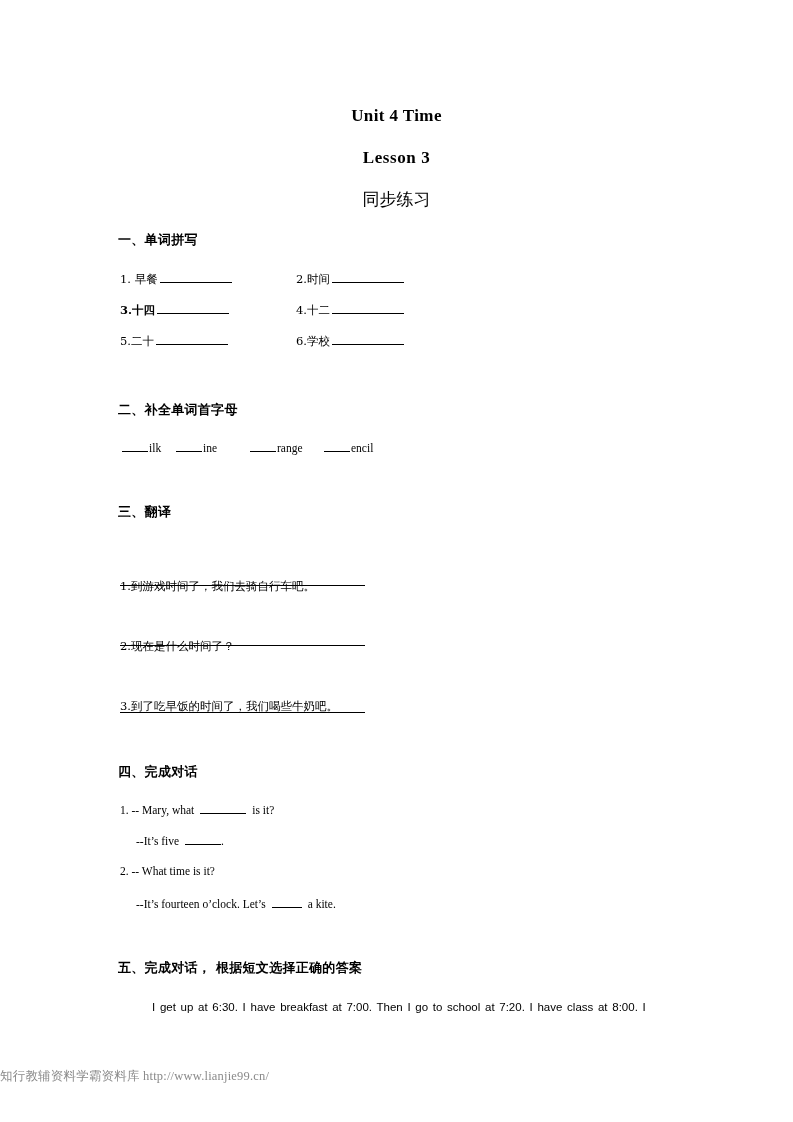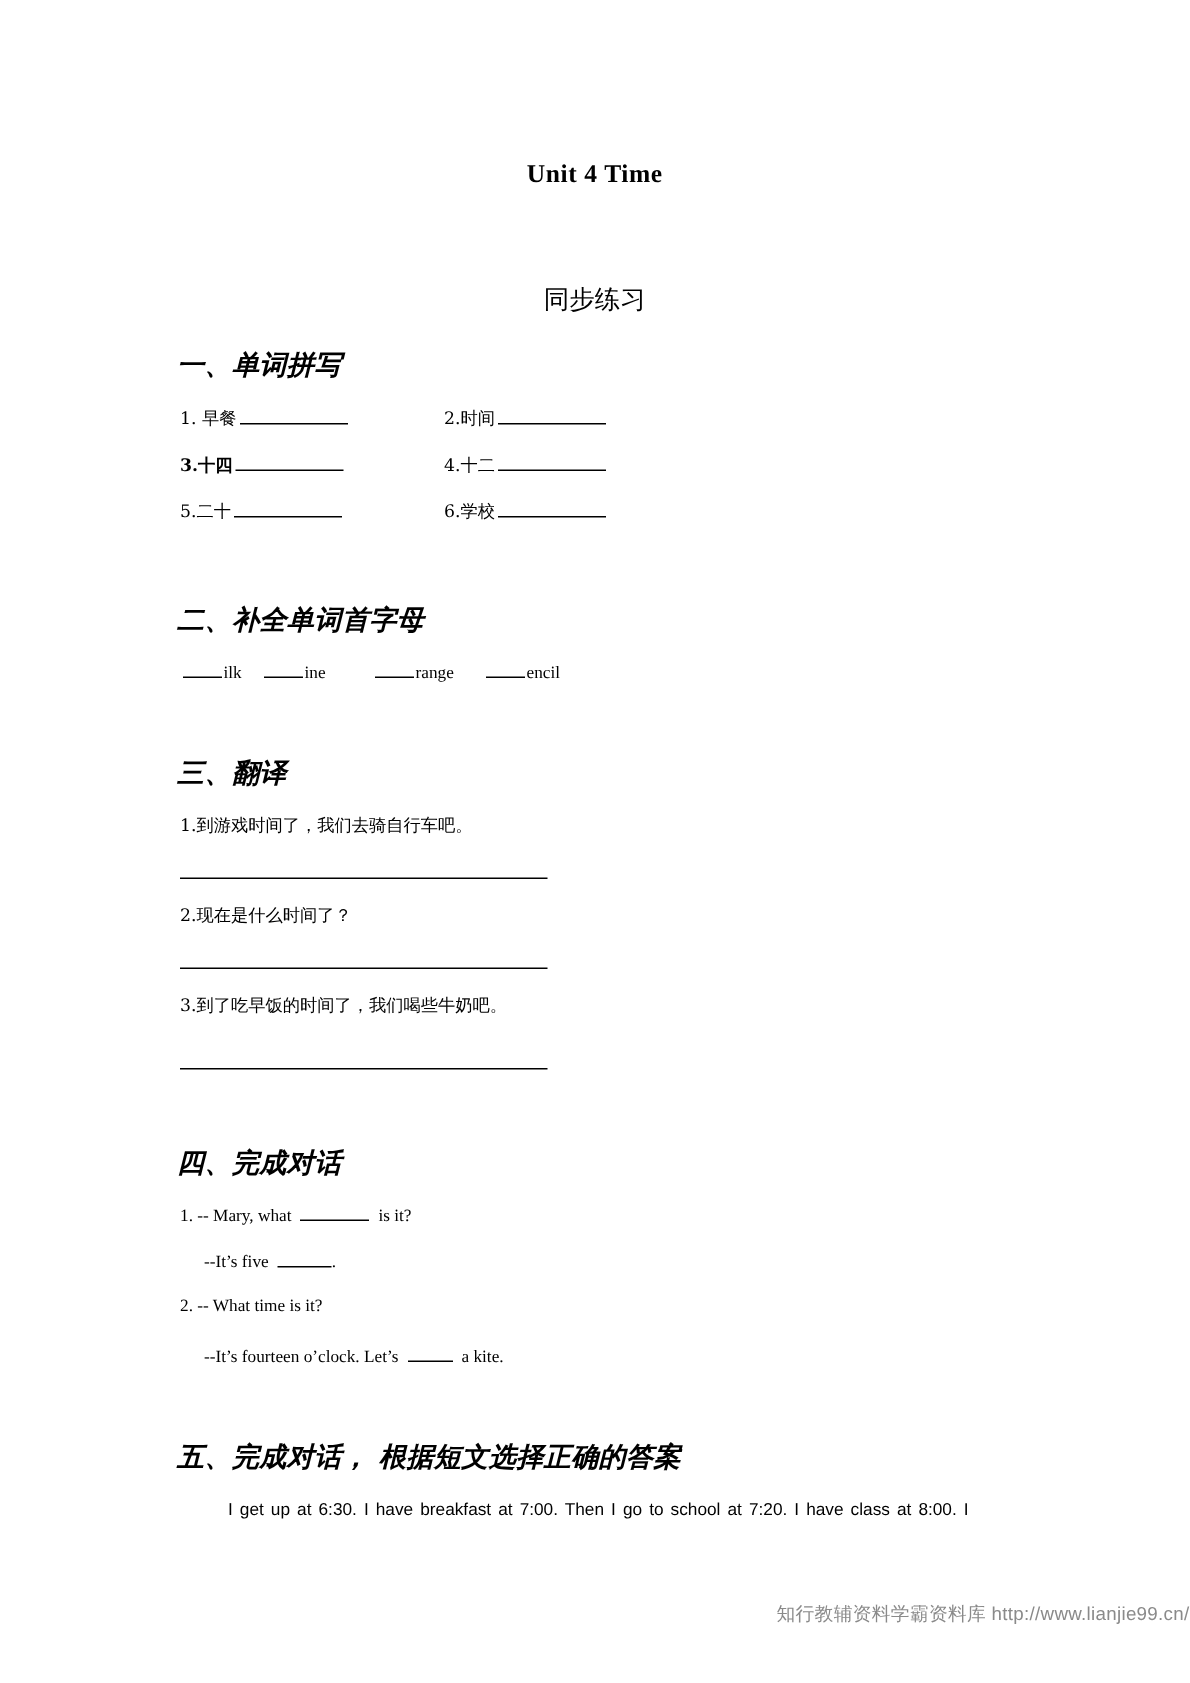--- a/index.html
+++ b/index.html
@@ -49,38 +49,38 @@
     text-align: center;
     font-size: 17px;
     font-weight: normal;
     font-family: "DejaVu Serif", "Liberation Serif", serif;
   }
 
   
   .sec-head {
     position: absolute;
     left: 118px;
-    font-size: 18px;
+    font-size: 13px;
     font-weight: bold;
     font-family: "DejaVu Sans", "Liberation Sans", sans-serif;
     letter-spacing: 0.3px;
     white-space: nowrap;
-    font-style: italic;
   }
 
   
   .txt {
     position: absolute;
     font-size: 11.5px;
     white-space: nowrap;
     font-family: "Liberation Serif", "DejaVu Serif", serif;
   }
   .txt-cn {
     font-family: "DejaVu Serif", "Liberation Serif", serif;
     font-size: 11.5px;
+    margin-top: 36px;
   }
 
   
   .blank {
     display: inline-block;
     border-bottom: 1px solid #000;
     vertical-align: baseline;
     height: 0.95em;
     margin: 0 2px;
   }
@@ -127,33 +127,34 @@
     word-spacing: 1.5px;
     font-family: Liberation Sans, sans-serif;
   }
 
   
   .footer {
     position: absolute;
     left: 0;
     top: 1068px;
     width: 793px;
-    text-align: right;
+    text-align: left;
     font-size: 12.5px;
     color: #8a8a8a;
-    font-family: Liberation Sans, sans-serif;
+    font-family: Liberation Serif, serif;
     letter-spacing: 0.2px;
   }
 </style>
 </head>
 <body>
 
 <div class="page">
 
   <div class="title-main">Unit 4 Time</div>
+  <div class="title-sub">Lesson 3</div>
   <div class="title-cn">同步练习</div>
 
   <div class="sec-head" style="top:231px;">一、单词拼写</div>
 
   <div class="vocab-item" style="left:120px; top:271px;">
     <span>1. </span><span>早餐</span><span class="blank" style="width:72px;"></span>
   </div>
   <div class="vocab-item" style="left:296px; top:271px;">
     <span>2.</span><span>时间</span><span class="blank" style="width:72px;"></span>
   </div>

